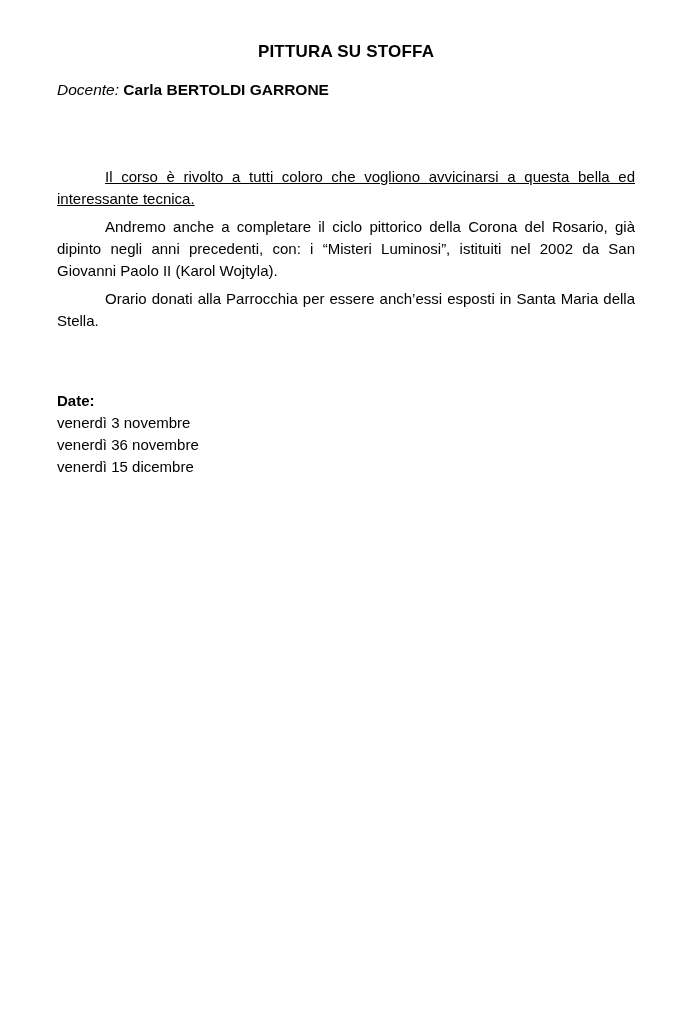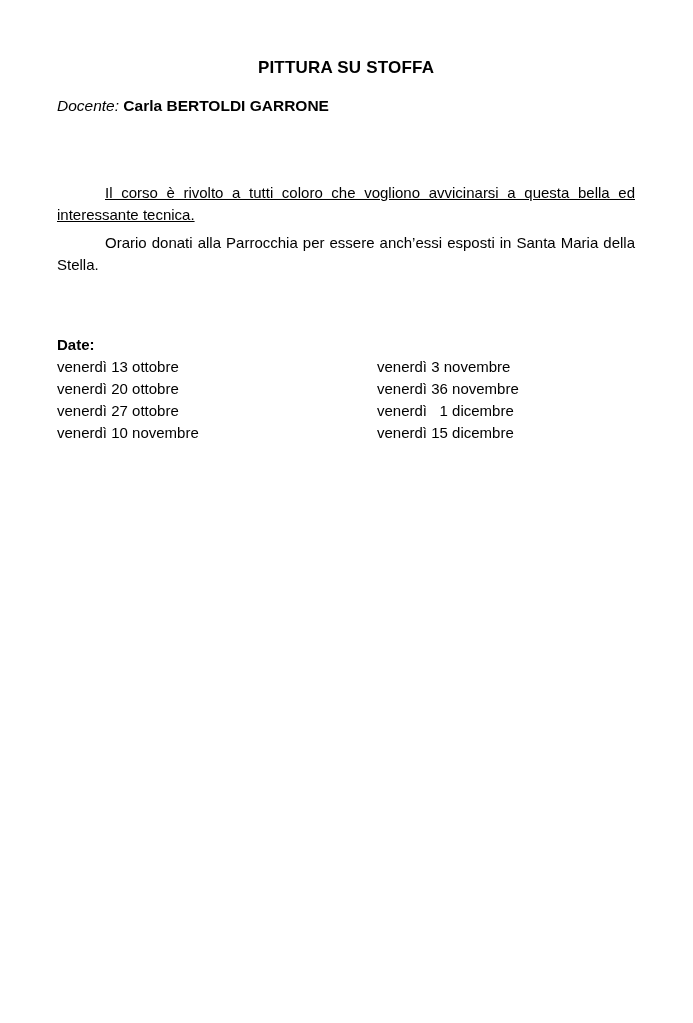--- a/index.html
+++ b/index.html
@@ -11,21 +11,21 @@
     color: #000000;
     overflow: hidden;
   }
   .page {
     width: 693px;
     height: 1023px;
     background: #ffffff;
     padding: 0 58px 0 57px;
   }
   .doc-title {
-    margin-top: 58px;
+    margin-top: 42px;
     text-align: center;
     font-size: 17px;
     font-weight: bold;
     line-height: 20px;
     letter-spacing: 0.2px;
   }
   .docente-line {
     margin-top: 18px;
     font-size: 15.5px;
     line-height: 20px;
@@ -69,35 +69,29 @@
 <div class="page">
 
   <div class="doc-title">PITTURA SU STOFFA</div>
 
   <div class="docente-line">
     <span class="docente-label">Docente:</span><span> </span><span class="docente-name">Carla BERTOLDI GARRONE</span>
   </div>
 
   <p class="para first">Il corso è rivolto a tutti coloro che vogliono avvicinarsi a questa bella ed interessante tecnica.</p>
 
+  <p class="para">Andremo anche a completare il ciclo pittorico della Corona del Rosario, già dipinto negli anni precedenti, con: i “Misteri Luminosi”, istituiti nel 2002 da San Giovanni Paolo II (Karol Wojtyla).</p>
 
   <p class="para">Orario donati alla Parrocchia per essere anch’essi esposti in Santa Maria della Stella.</p>
 
   <div class="dates-section">
     <div class="dates-label">Date:</div>
     <div class="date-columns">
-      <div class="date-col left">
-        <div class="date-item">venerdì 13 ottobre</div>
-        <div class="date-item">venerdì 20 ottobre</div>
-        <div class="date-item">venerdì 27 ottobre</div>
-        <div class="date-item">venerdì 10 novembre</div>
-      </div>
       <div class="date-col right">
         <div class="date-item">venerdì 3 novembre</div>
         <div class="date-item">venerdì 36 novembre</div>
-        <div class="date-item">venerdì   1 dicembre</div>
         <div class="date-item">venerdì 15 dicembre</div>
       </div>
     </div>
   </div>
 
 
 </div>
 
 </body></html>

